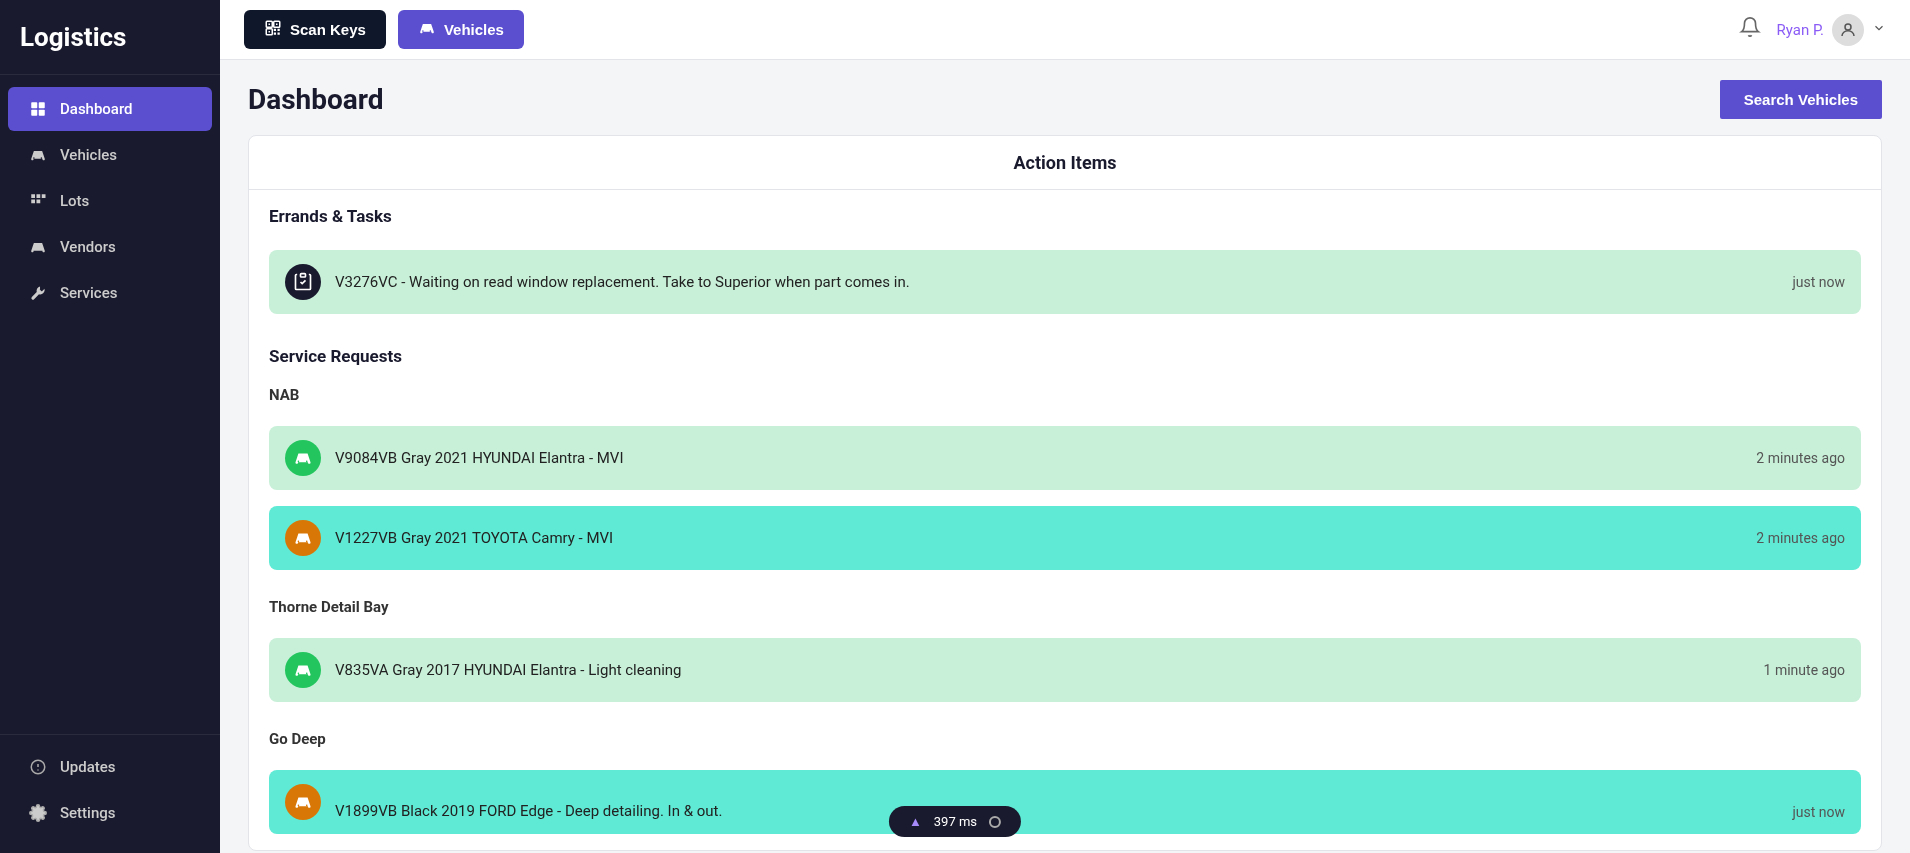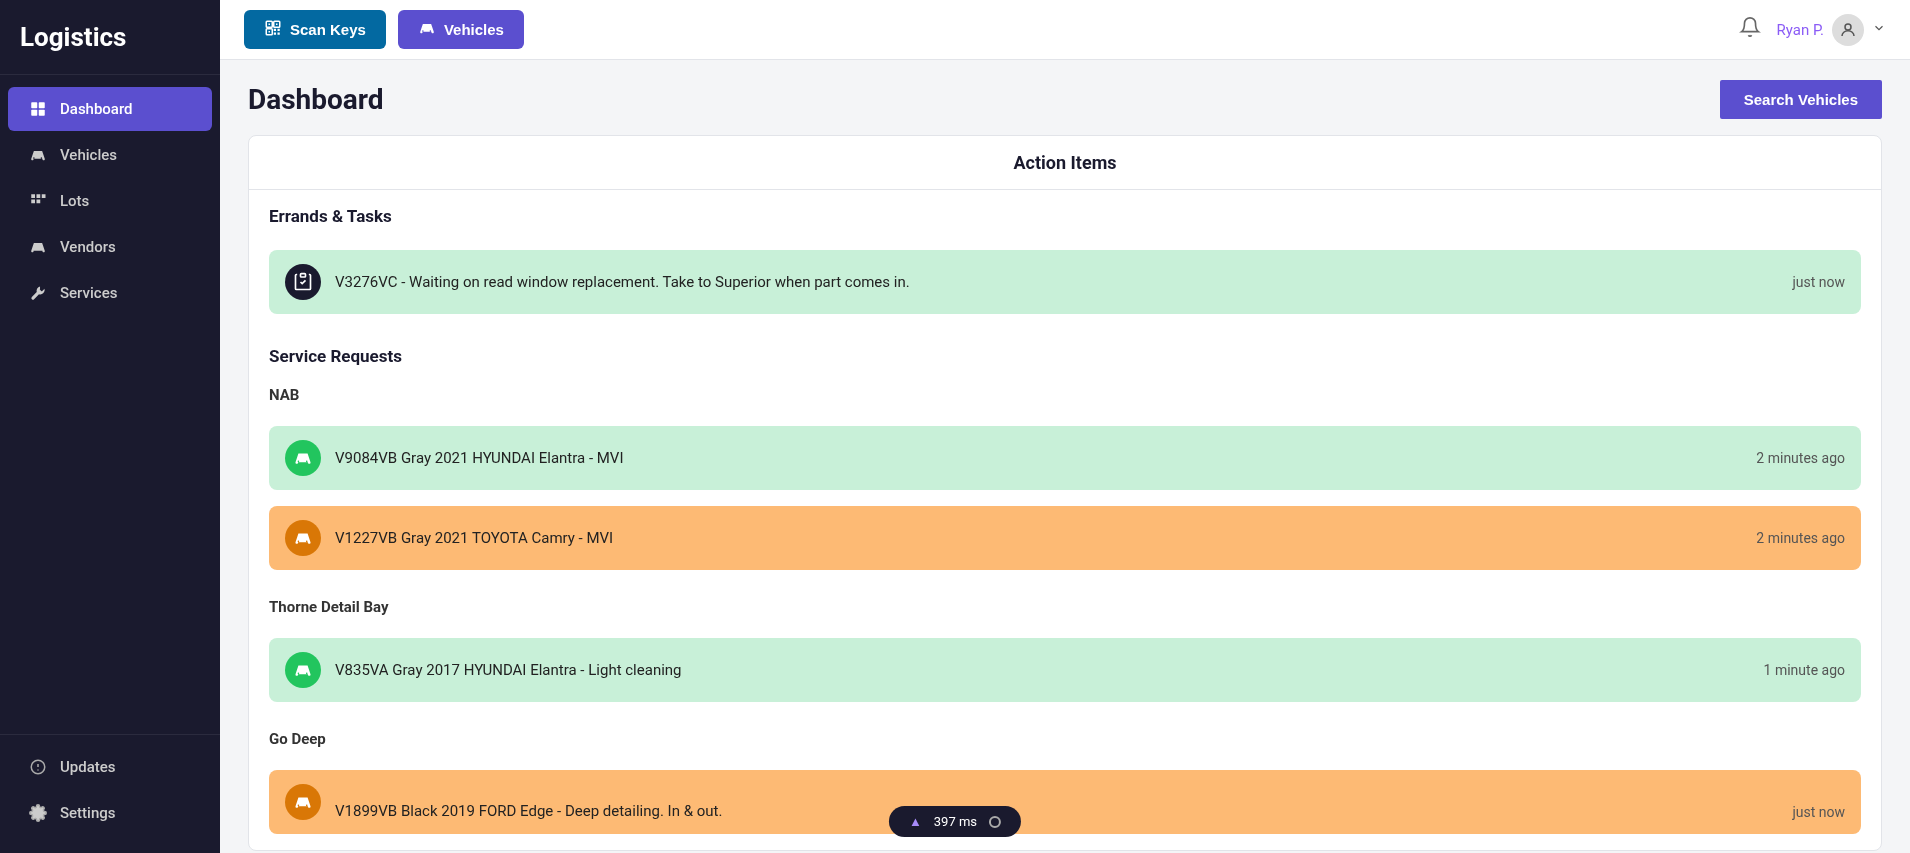--- a/index.html
+++ b/index.html
@@ -69,21 +69,21 @@
       align-items: center;
       gap: 8px;
       padding: 9px 20px;
       border-radius: 6px;
       border: none;
       cursor: pointer;
       font-size: 15px;
       font-weight: 600;
       color: #fff;
     }
-    .topbar-btn.scan { background: #0369a1; }
+    .topbar-btn.scan { background: #0f172a; }
     .topbar-btn.vehicles { background: #5b4fcf; }
     .topbar-spacer { flex: 1; }
     .topbar-right { display: flex; align-items: center; gap: 16px; }
     .bell-icon { color: #666; font-size: 20px; cursor: pointer; }
     .user-info { display: flex; align-items: center; gap: 8px; color: #8b5cf6; font-size: 15px; cursor: pointer; }
     .avatar { width: 32px; height: 32px; border-radius: 50%; background: #ddd; display: flex; align-items: center; justify-content: center; color: #555; font-size: 14px; }
 
     
     #content {
       flex: 1;
@@ -143,21 +143,21 @@
     
     .action-row {
       display: flex;
       align-items: center;
       margin: 16px 20px;
       padding: 14px 16px;
       border-radius: 8px;
       gap: 14px;
     }
     .action-row.green { background: #c8f0d8; }
-    .action-row.yellow { background: #fdba74; }
+    .action-row.yellow { background: #5eead4; }
     .action-row-icon {
       width: 36px;
       height: 36px;
       border-radius: 50%;
       background: #1a1a2e;
       display: flex;
       align-items: center;
       justify-content: center;
       flex-shrink: 0;
     }

